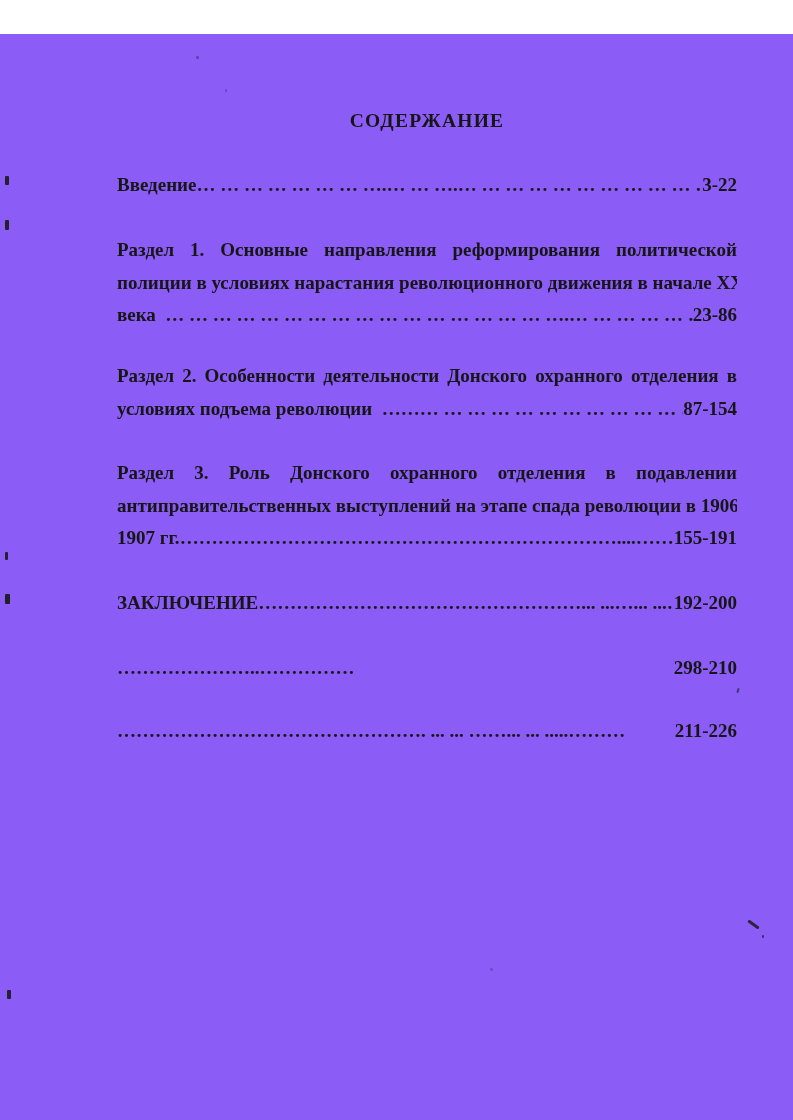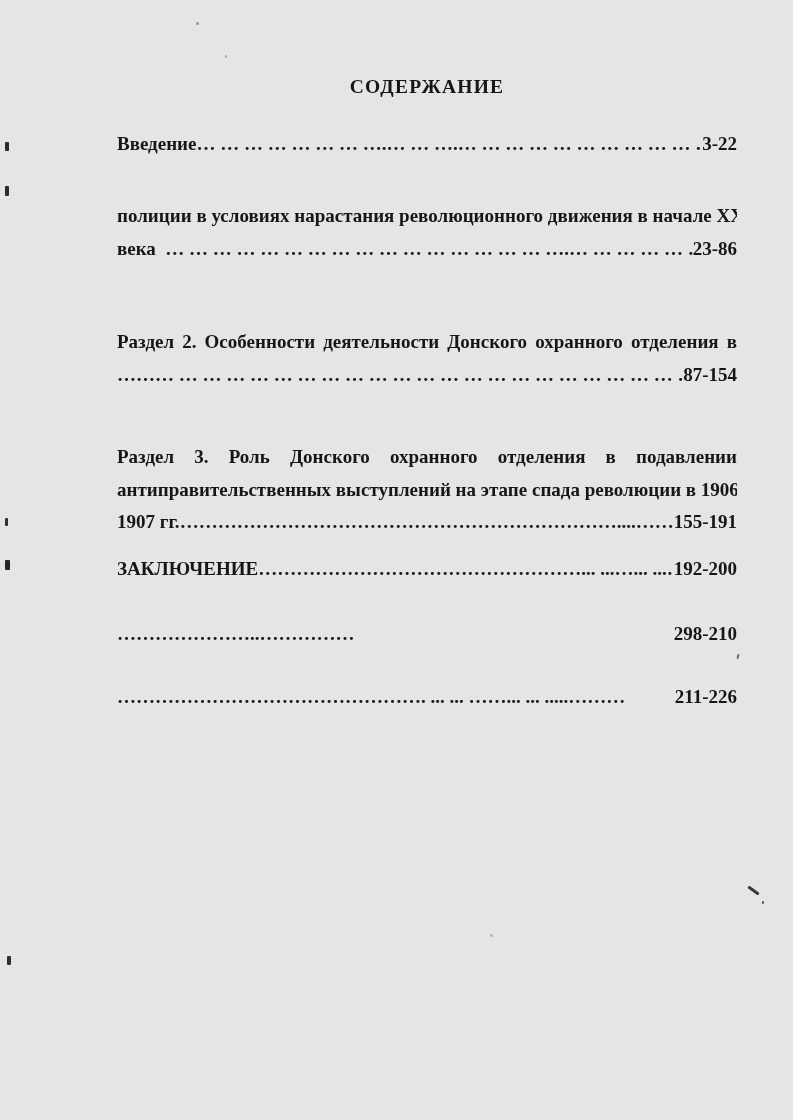--- a/index.html
+++ b/index.html
@@ -12,39 +12,40 @@
     height: 1120px;
     position: relative;
     overflow: hidden;
     font-family: "Liberation Serif", "DejaVu Serif", serif;
     font-weight: bold;
     color: #161616;
   }
   .page {
     position: absolute;
     inset: 0;
-    background: #e5e5e5;
+    background: #8b5cf6;
+    margin-top: 34px;
   }
   .block {
     position: absolute;
     left: 117px;
     width: 620px;
     font-size: 19px;
     line-height: 32.5px;
   }
   .title-block {
     top: 71px;
     text-align: center;
     font-size: 19.5px;
     letter-spacing: 1.2px;
   }
-  #e0 { top: 128px; }
+  #e0 { top: 135px; }
   #e1 { top: 200px; }
   #e2 { top: 326px; }
-  #e3 { top: 441px; }
+  #e3 { top: 423px; }
   #e4 { top: 553px; }
   #e5 { top: 618px; }
   #e6 { top: 681px; }
 
   .jline {
     text-align: justify;
     text-align-last: justify;
     text-justify: inter-word;
     white-space: nowrap;
     overflow: hidden;
@@ -80,30 +81,32 @@
   <div class="block title-block">СОДЕРЖАНИЕ</div>
 
   <div class="block entry" id="e0">
       <div class="leader-line">
         <span class="lbl">Введение</span>
         <span class="dots">… … … … … … … ….… … ….… … … … … … … … … … … ….… … …. … … … … … … … …</span>
         <span class="pg">3-22</span>
       </div>
     </div>
   <div class="block entry" id="e1">
+      <div class="jline">Раздел 1. Основные направления реформирования политической</div>
       <div class="jline">полиции в условиях нарастания революционного движения в начале XX</div>
       <div class="leader-line">
         <span class="lbl">века  </span>
         <span class="dots">… … … … … … … … … … … … … … … … ….… … … … … … … … … … …. … … … …</span>
         <span class="pg">23-86</span>
       </div>
     </div>
   <div class="block entry" id="e2">
       <div class="jline">Раздел 2. Особенности деятельности Донского охранного отделения в</div>
       <div class="leader-line">
+        <span class="lbl">условиях подъема революции  </span>
         <span class="dots">……… … … … … … … … … … … … … … … … … … … … … … … …</span>
         <span class="pg">87-154</span>
       </div>
     </div>
   <div class="block entry" id="e3">
       <div class="jline">Раздел 3. Роль Донского охранного отделения в подавлении</div>
       <div class="jline">антиправительственных выступлений на этапе спада революции в 1906-</div>
       <div class="leader-line">
         <span class="lbl">1907 гг.</span>
         <span class="dots">……………………………………………………………....…………………</span>

